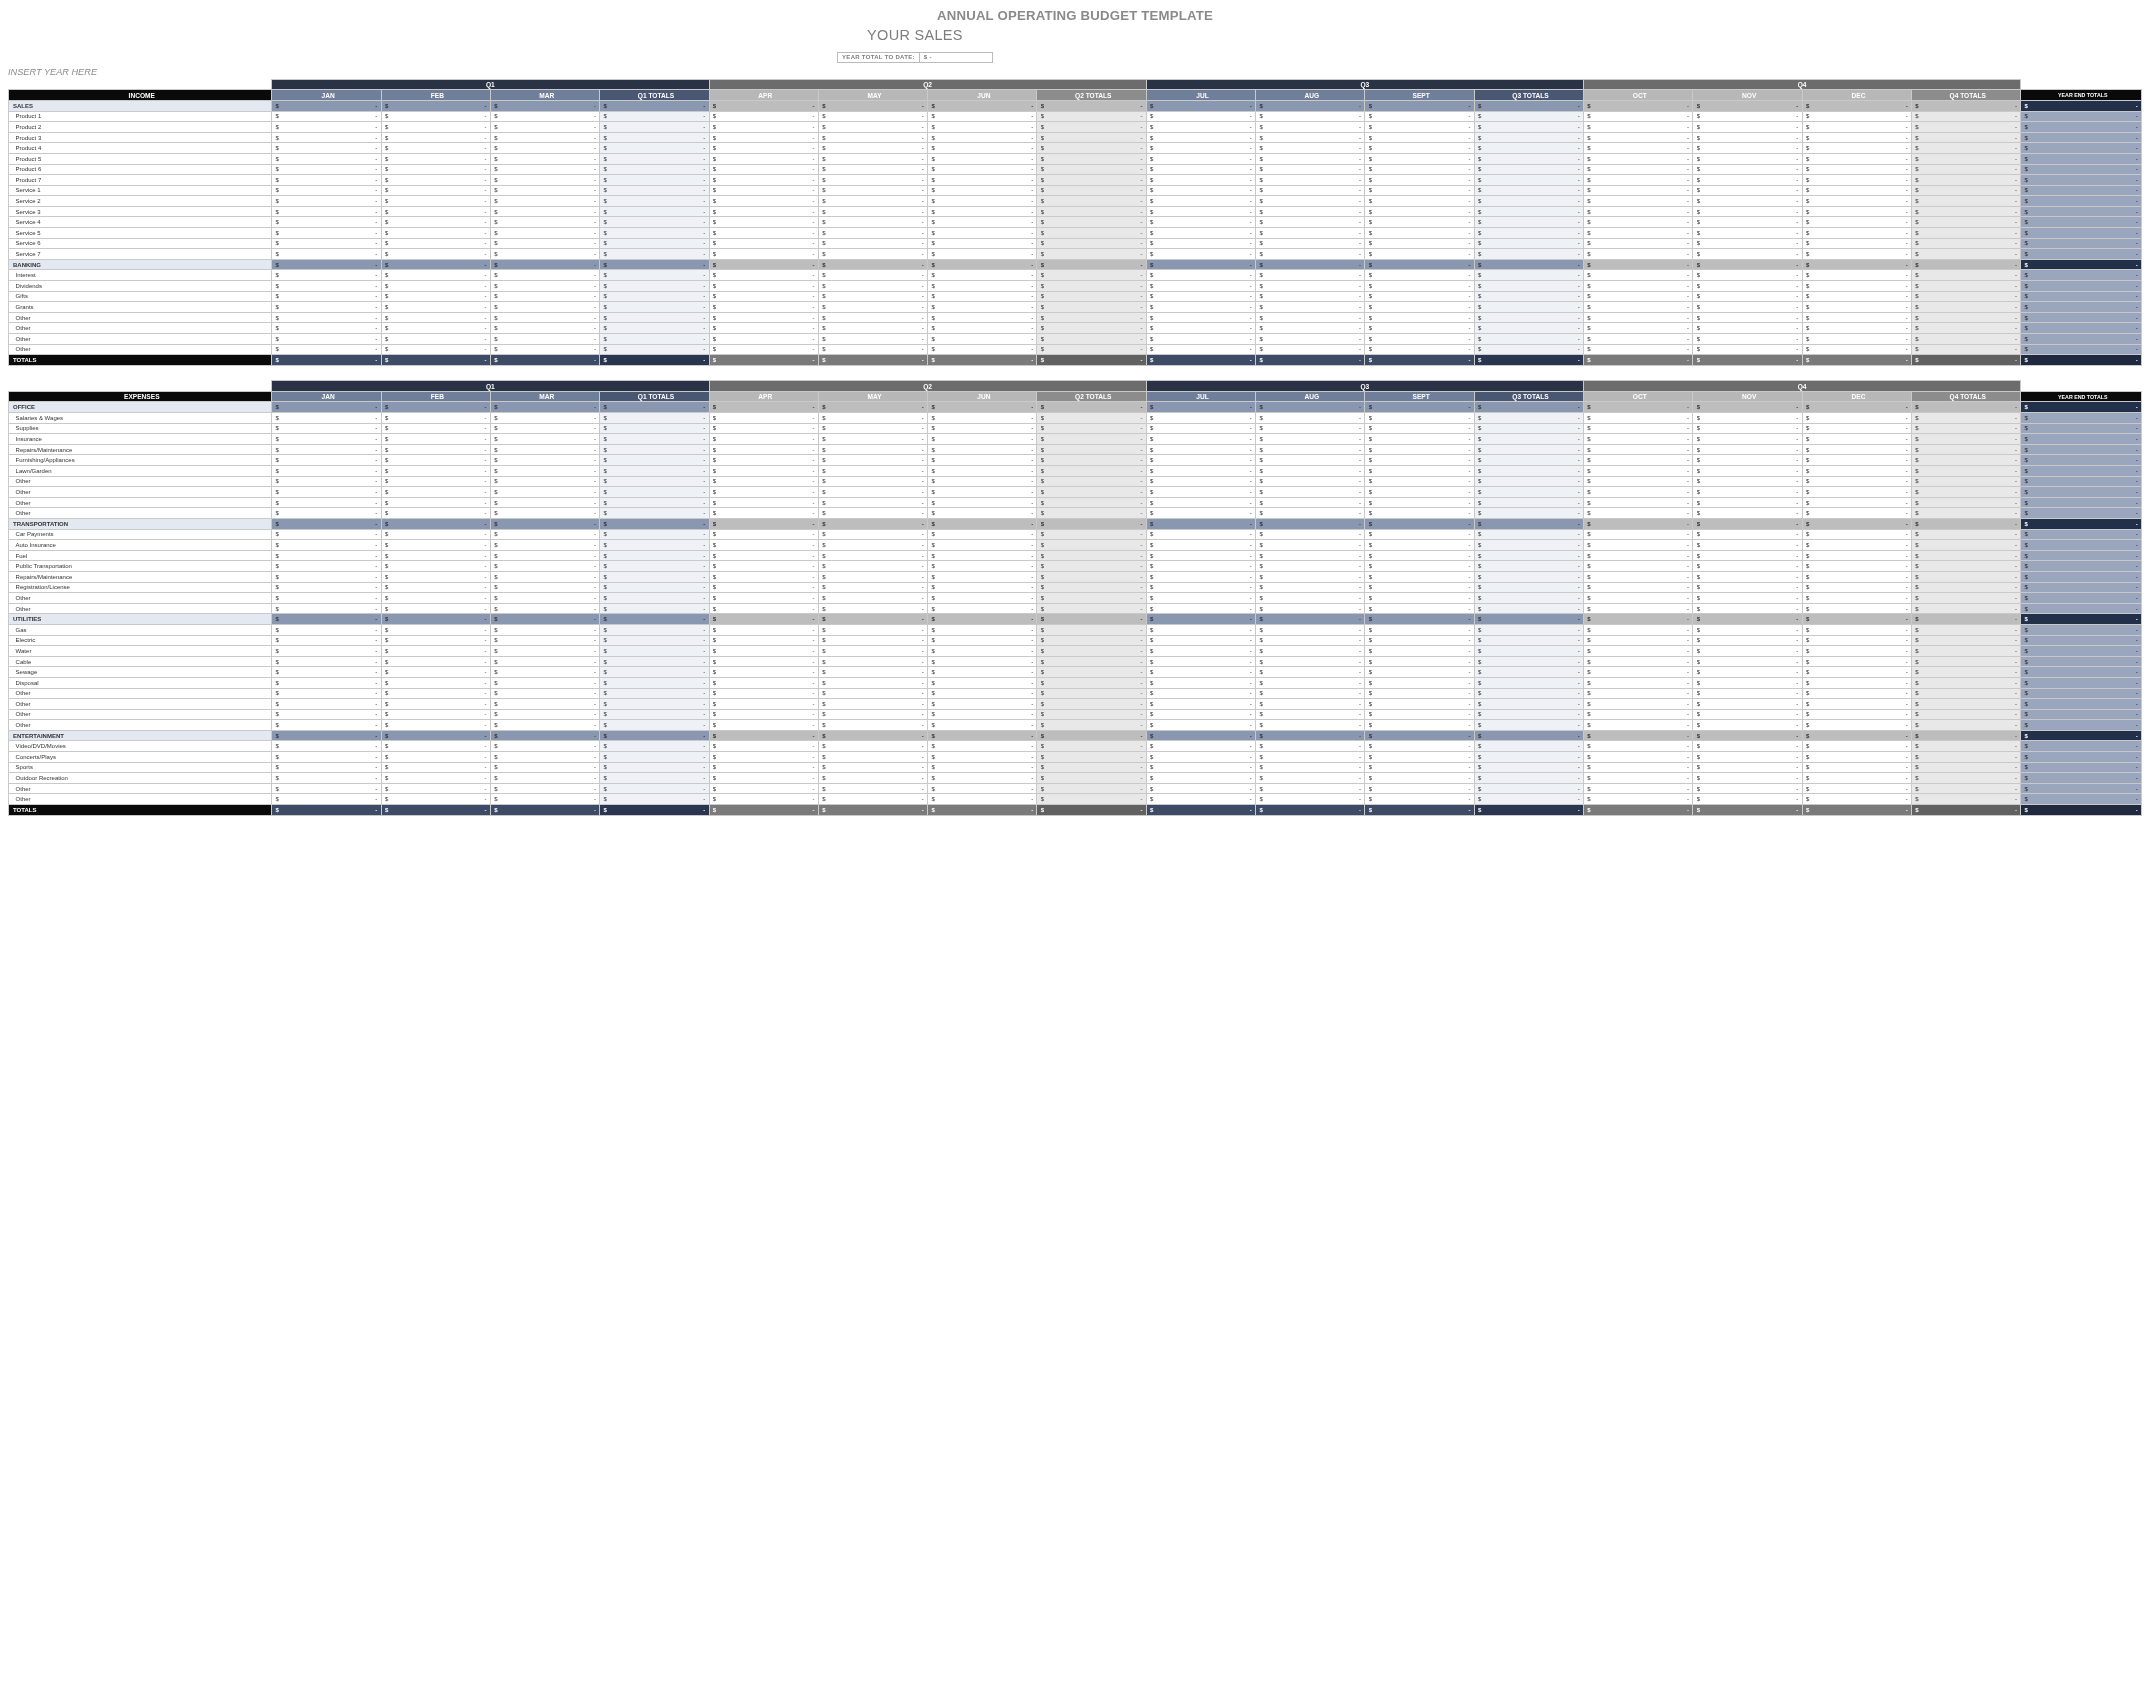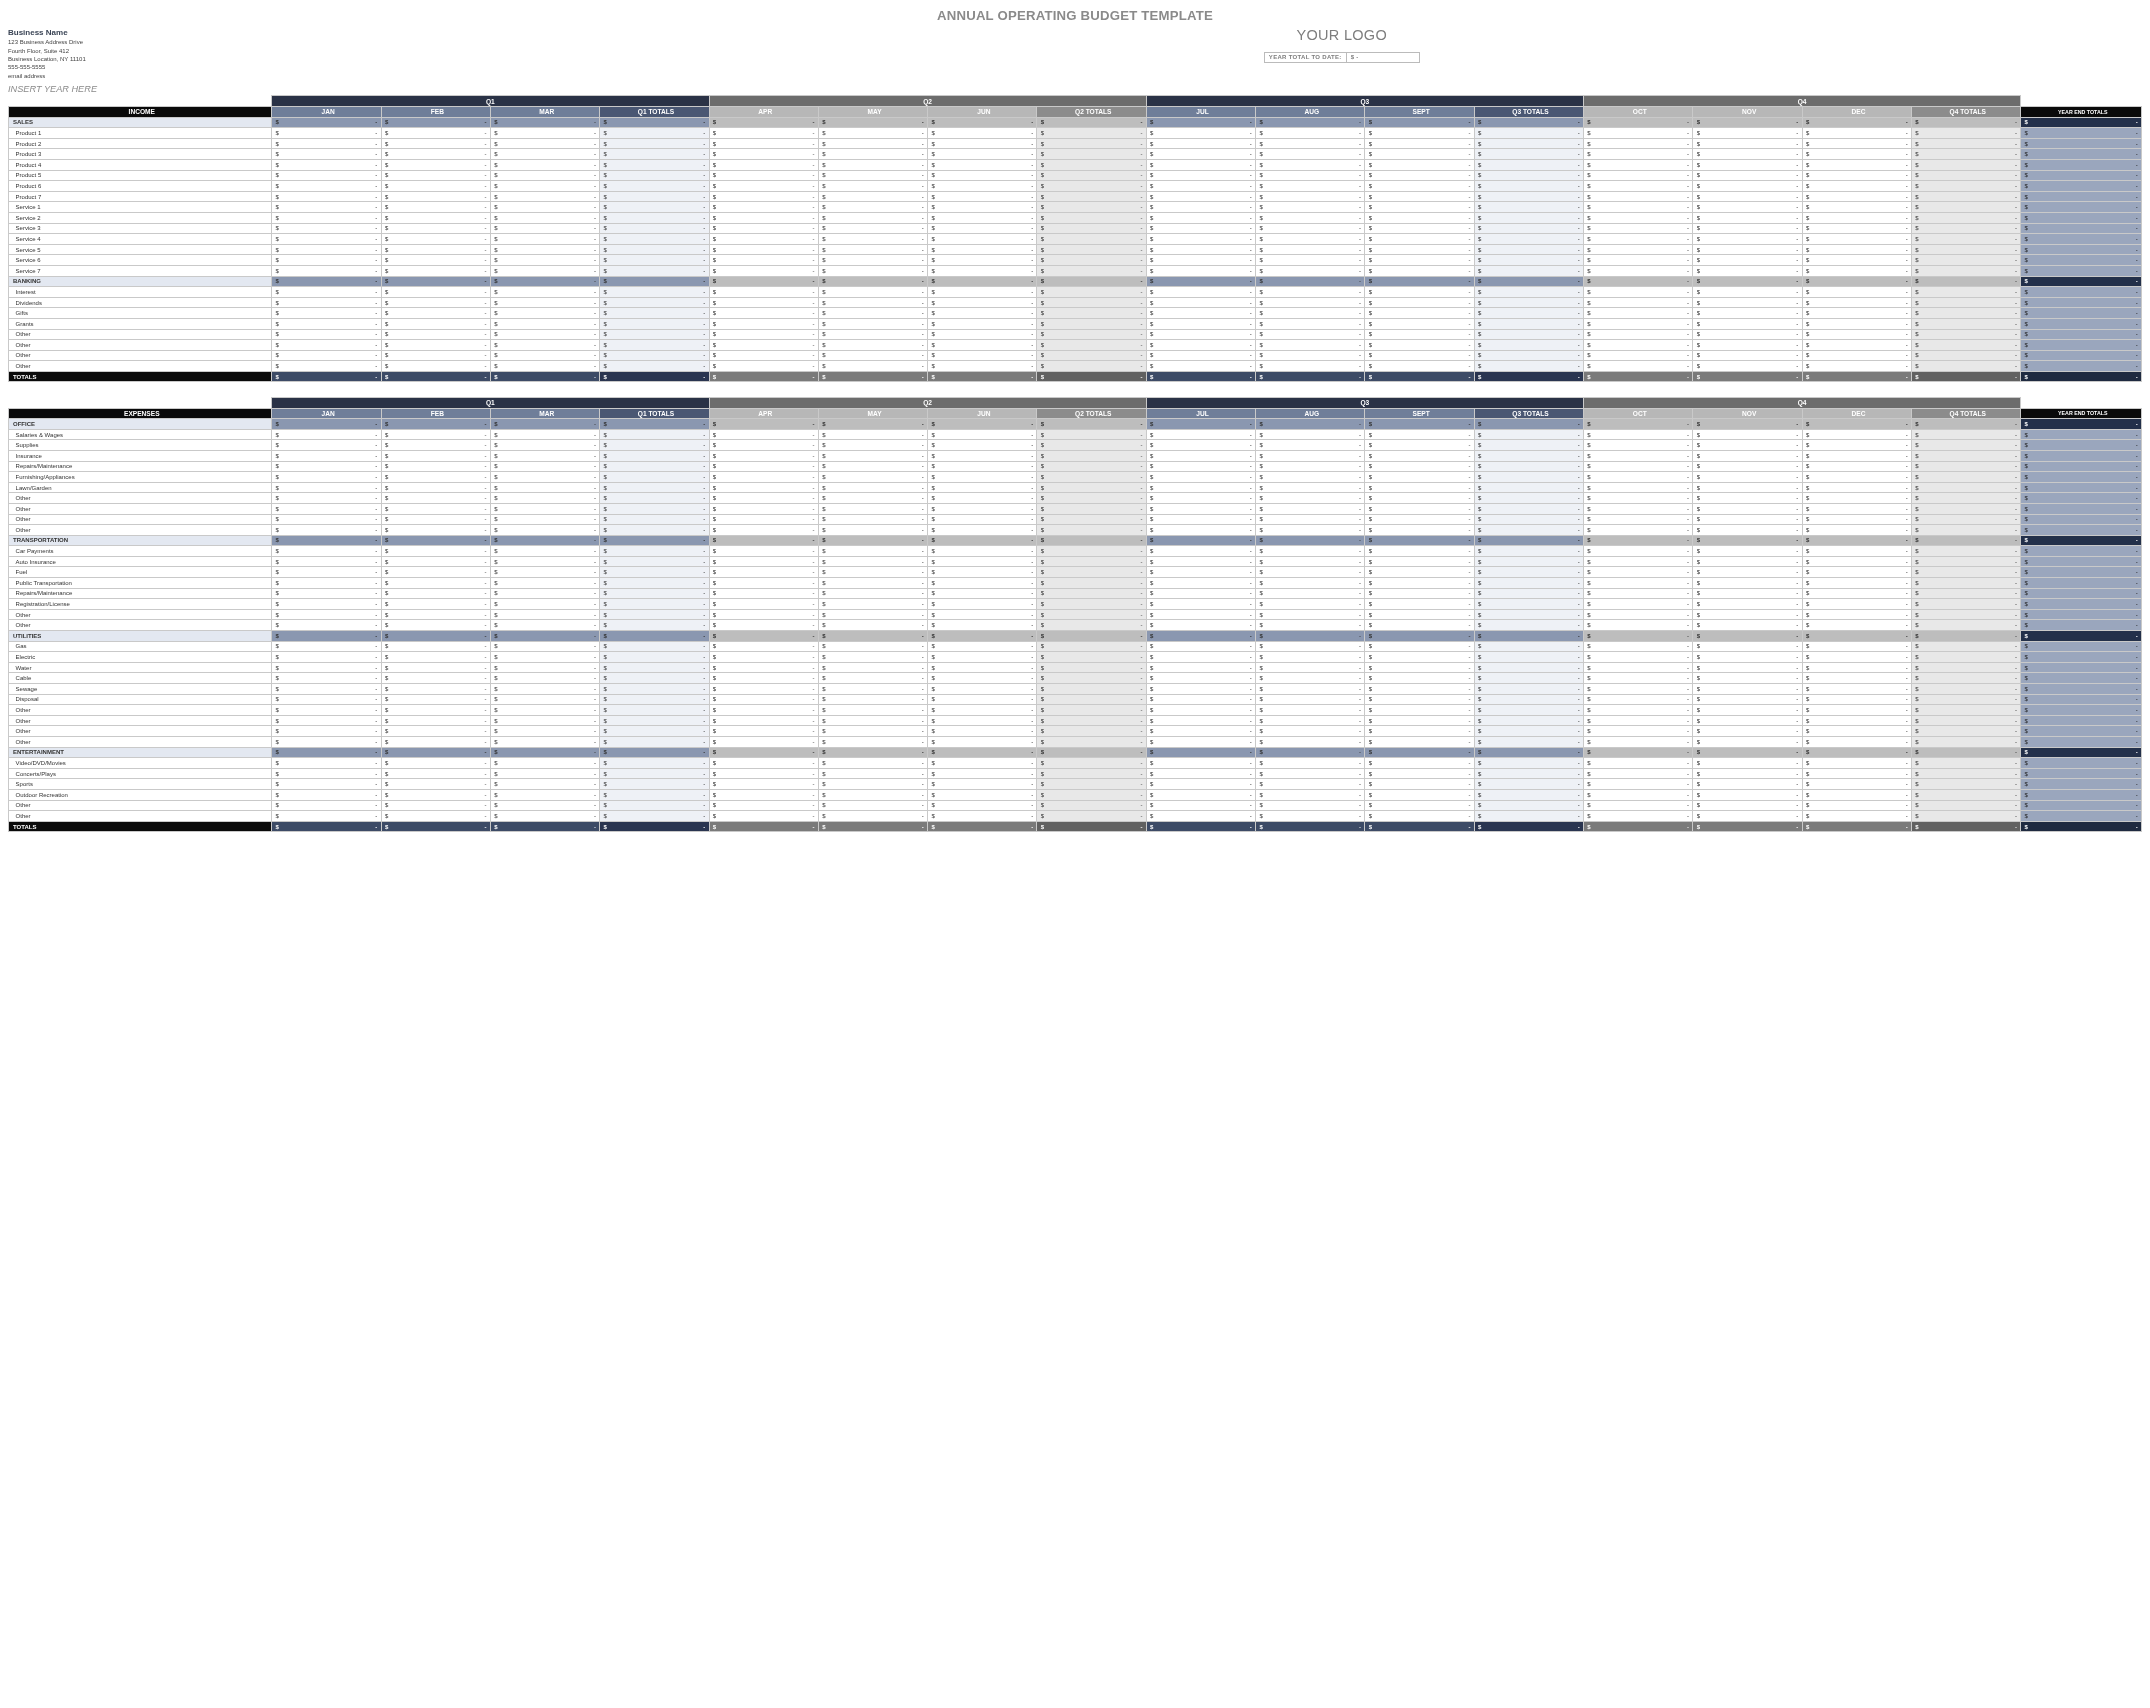--- a/index.html
+++ b/index.html
@@ -74,30 +74,22 @@
   
   .c { display:flex; justify-content:space-between; padding:0 1.3px;}
   .gap { height:14.5px; }
 </style>
 </head>
 <body>
 
 <div class="title">ANNUAL OPERATING BUDGET TEMPLATE</div>
 
 <div class="hdr-row">
-  <div class="biz">
-    <div class="biz-name">Business Name</div>
-    <div class="l">123 Business Address Drive</div>
-    <div class="l">Fourth Floor, Suite 412</div>
-    <div class="l">Business Location, NY 11101</div>
-    <div class="l">555-555-5555</div>
-    <div class="l">email address</div>
-  </div>
   <div class="logo">
-    <div>YOUR LOGO</div>
+    <div>YOUR SALES</div>
     <div class="ytd-wrap">
       <div class="ytd">
         <span class="ytd-label">YEAR TOTAL TO DATE:</span>
         <span class="ytd-val">$          -</span>
       </div>
     </div>
   </div>
   <div style="flex:0 0 15%"></div>
 </div>
 

